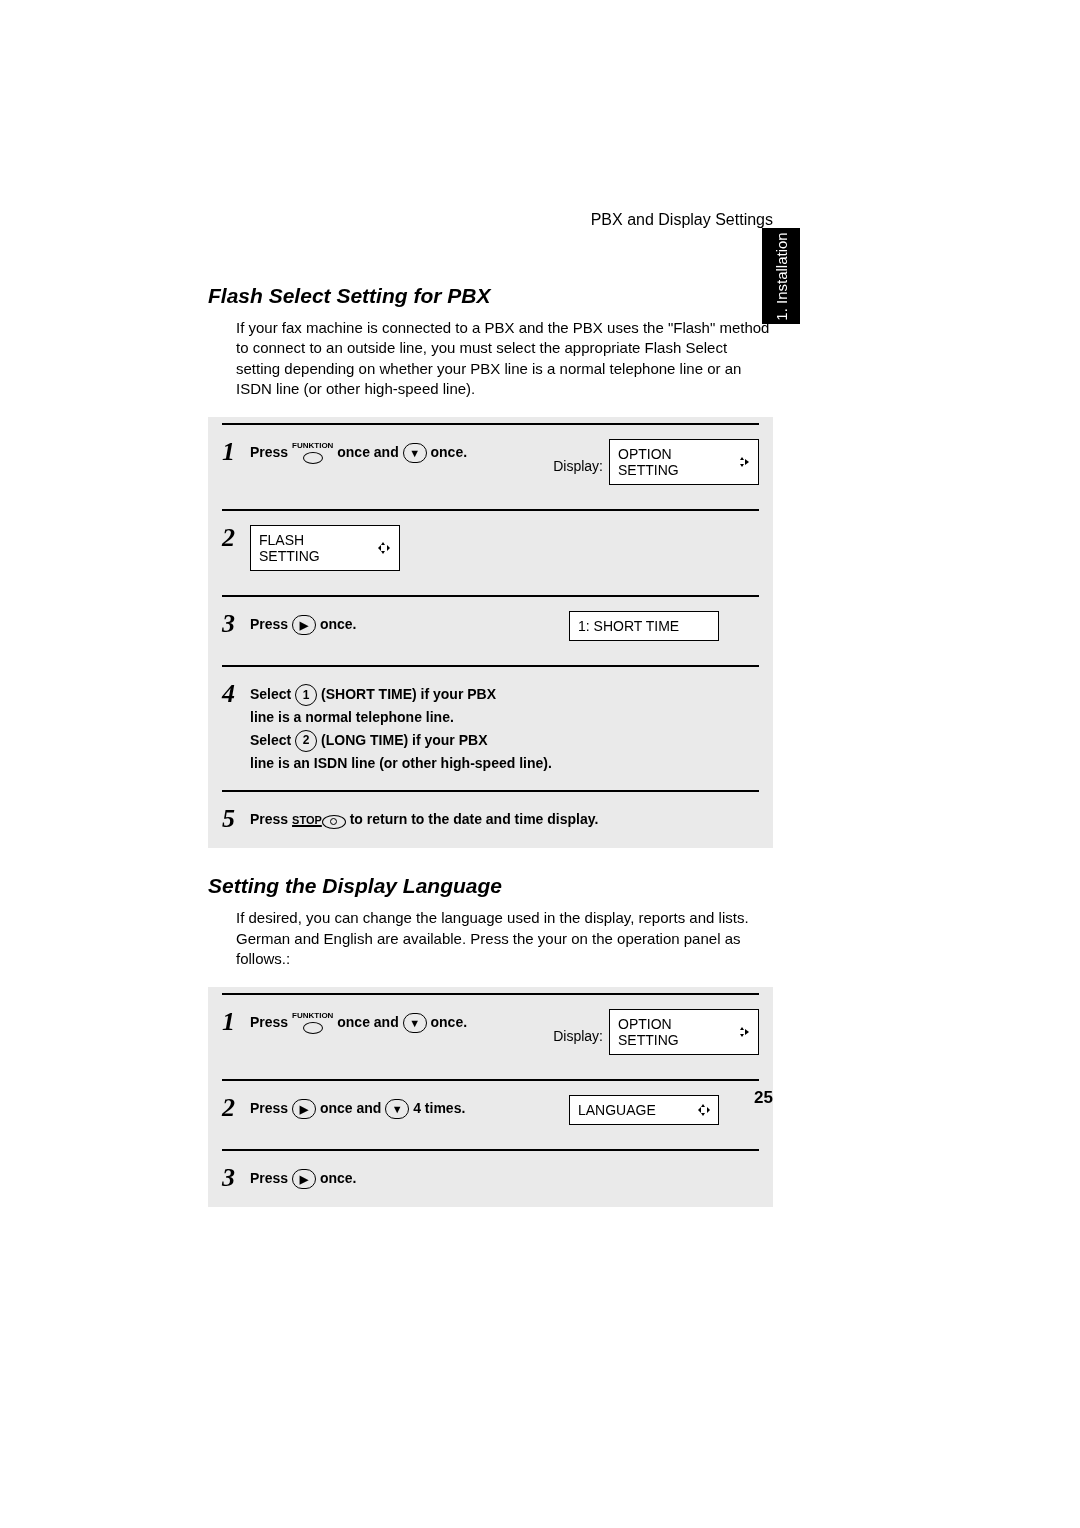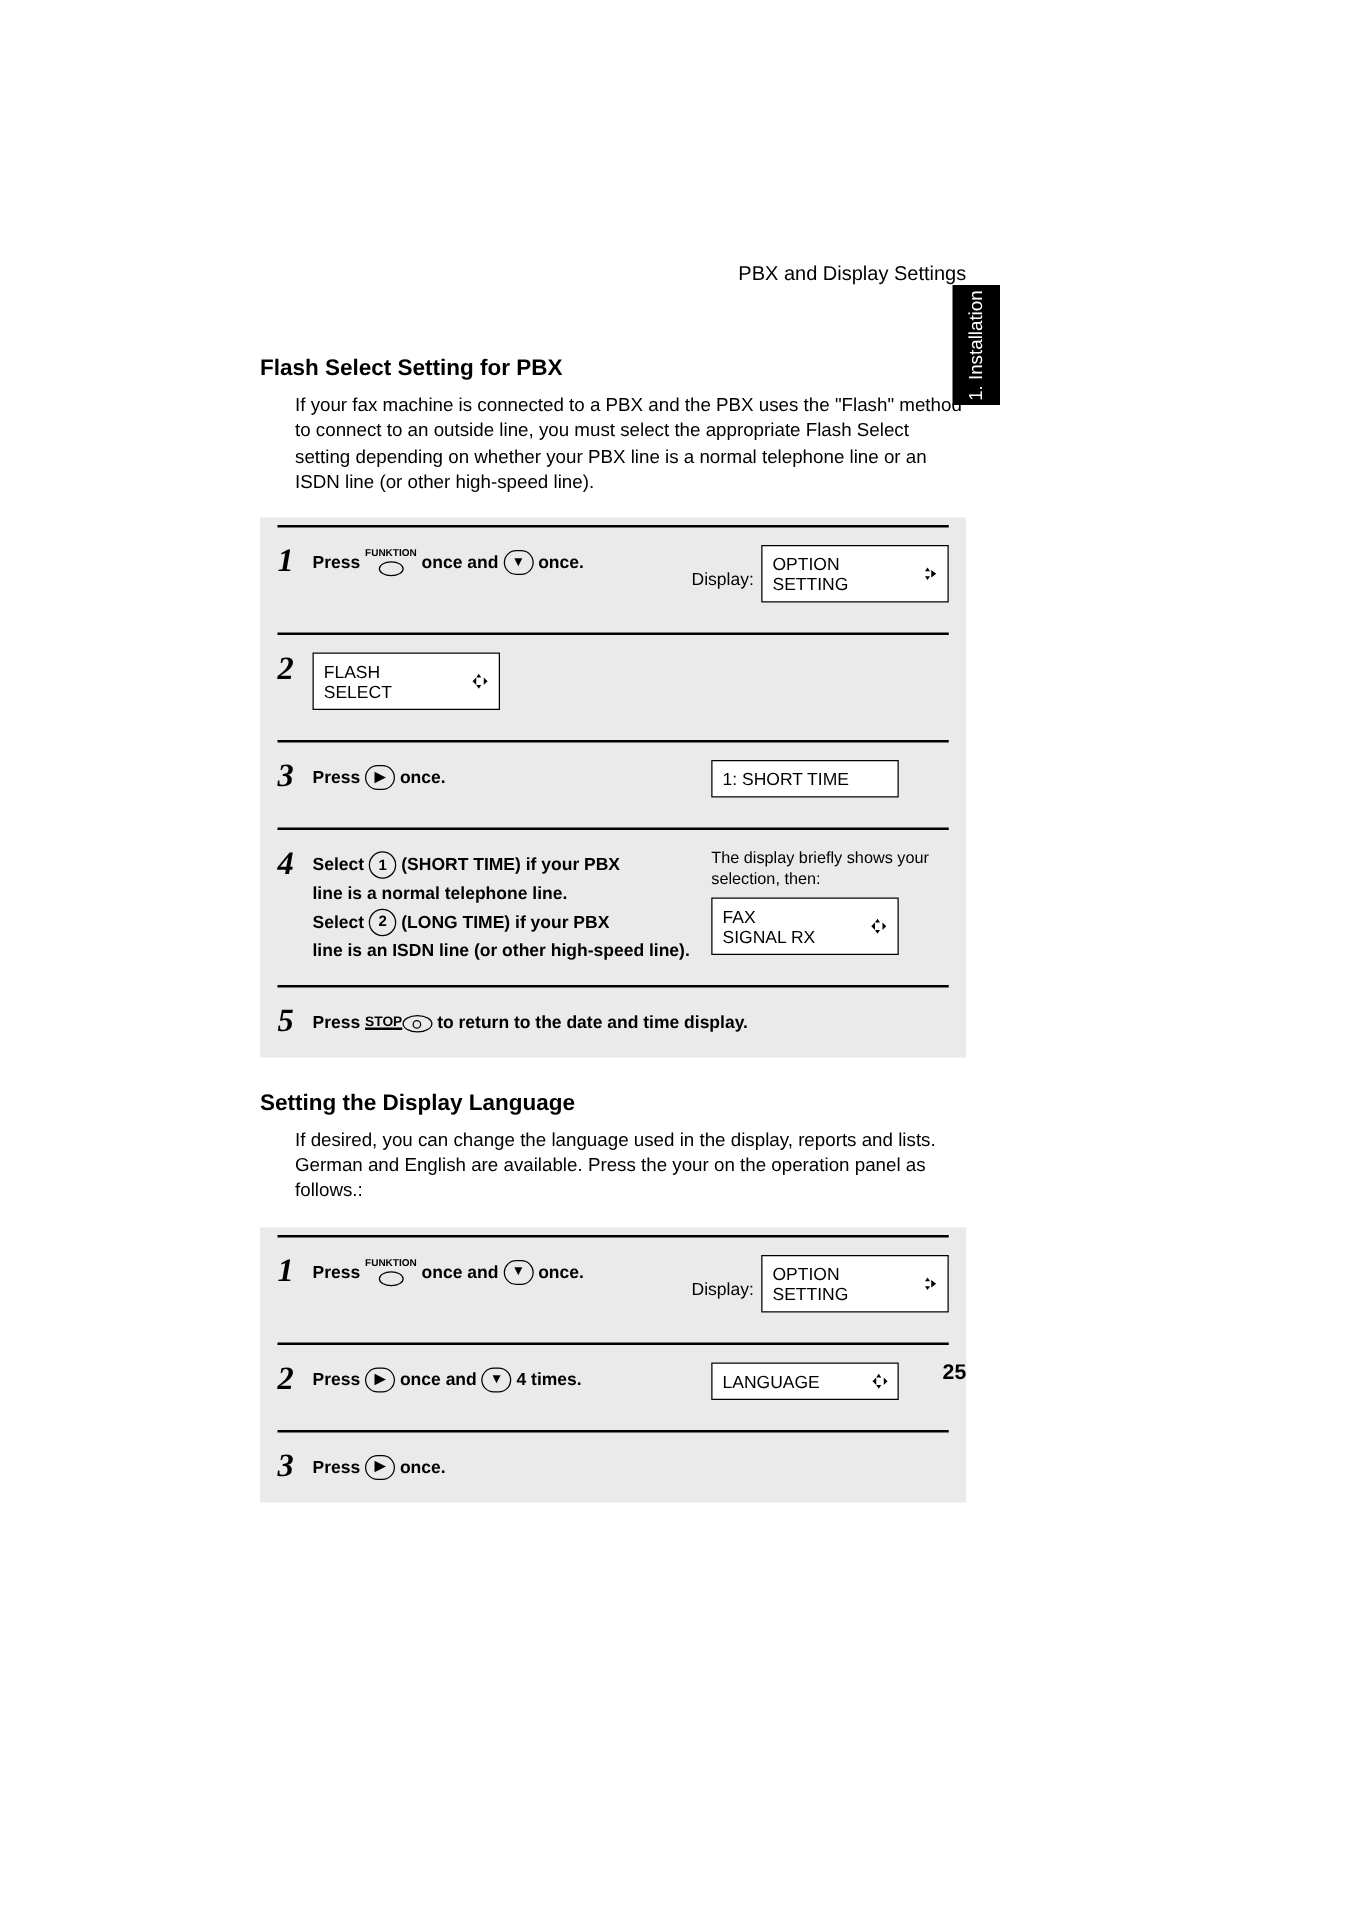--- a/index.html
+++ b/index.html
@@ -33,22 +33,23 @@
     font-size: 15px;
     display: flex;
     align-items: center;
     justify-content: center;
   }
   .side-tab span {
     transform: rotate(-90deg);
     white-space: nowrap;
   }
   h2.section {
-    font-weight: bold;
-    font-size: 18px;
+    font-style: italic;
+    font-weight: bold;
+    font-size: 21px;
     margin: 0 0 10px 0;
   }
   .intro {
     font-size: 15px;
     line-height: 1.35;
     margin: 0 0 18px 28px;
   }
   .steps {
     background: #eaeaea;
     padding: 6px 14px 10px 14px;
@@ -216,21 +217,21 @@
               </span>
           </span>
         </div>
       </div>
     </div>
 
     <div class="steprow">
       <div class="stepnum">2</div>
       <div class="rightcol">
         <span class="lcd">
-          <span>FLASH SELECT</span>
+          <span>FLASH SETTING</span>
           <span class="leftright-glyph">
               <svg width="14" height="14">
                 <polygon points="4,4 8,4 6,1" fill="#000"></polygon>
                 <polygon points="4,10 8,10 6,13" fill="#000"></polygon>
                 <polygon points="1,7 4,4 4,10" fill="#000"></polygon>
                 <polygon points="13,7 10,4 10,10" fill="#000"></polygon>
               </svg>
             </span>
         </span>
       </div>
@@ -254,34 +255,20 @@
       <div class="stepnum">4</div>
       <div class="stepbody">
         <span>Select</span>
         <span class="num-key">1</span>
         <span>(SHORT TIME) if your PBX</span><br>
         <span>line is a normal telephone line.</span><br>
         <span>Select</span>
         <span class="num-key">2</span>
         <span>(LONG TIME) if your PBX</span><br>
         <span>line is an ISDN line (or other high-speed line).</span>
-      </div>
-      <div class="rightcol">
-        <div class="note">The display briefly shows your selection, then:</div>
-        <span class="lcd">
-          <span>FAX SIGNAL RX</span>
-          <span class="leftright-glyph">
-              <svg width="14" height="14">
-                <polygon points="4,4 8,4 6,1" fill="#000"></polygon>
-                <polygon points="4,10 8,10 6,13" fill="#000"></polygon>
-                <polygon points="1,7 4,4 4,10" fill="#000"></polygon>
-                <polygon points="13,7 10,4 10,10" fill="#000"></polygon>
-              </svg>
-            </span>
-        </span>
       </div>
     </div>
 
     <div class="steprow" style="border-bottom:none;padding-bottom:6px;">
       <div class="stepnum">5</div>
       <div class="stepbody">
         <span>Press</span>
         <span class="key-stop">
             <span class="lbl">STOP</span>
             <span class="oval"></span>

